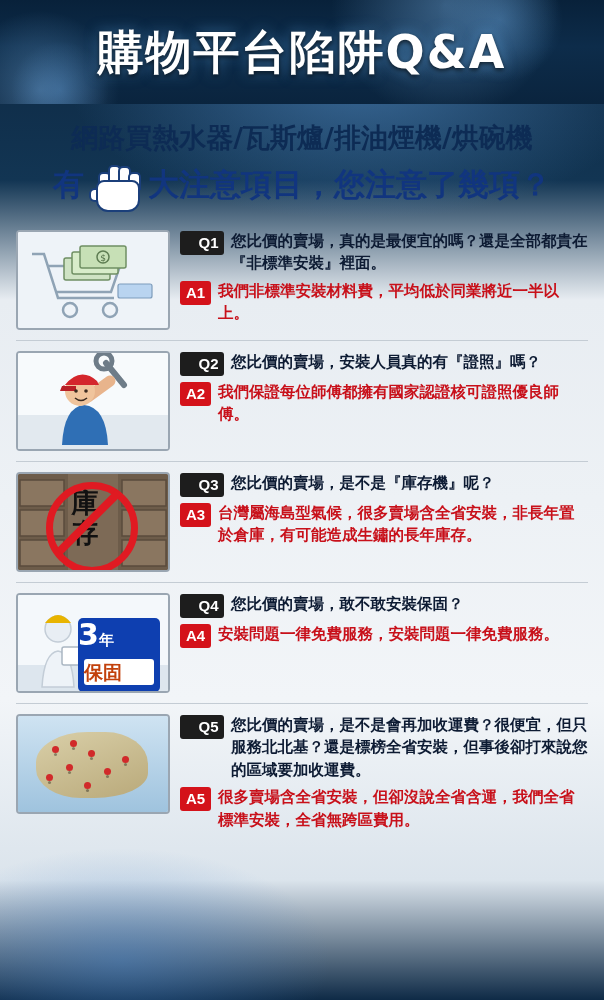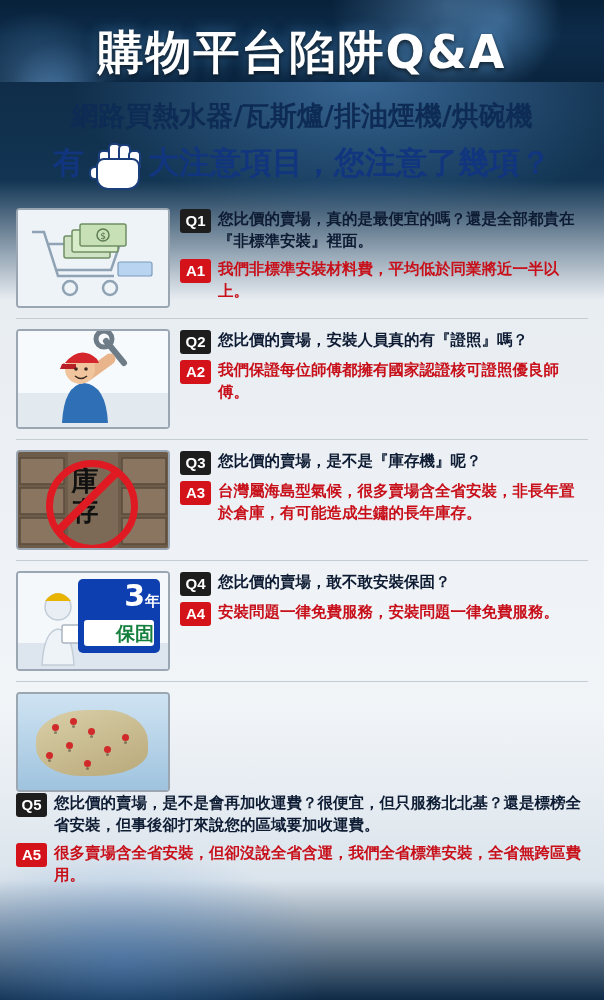--- a/index.html
+++ b/index.html
@@ -19,21 +19,21 @@
     height: 1000px;
     background:
       radial-gradient(ellipse 420px 200px at 60% 8%, rgba(90,150,210,0.55), rgba(0,0,0,0) 70%),
       radial-gradient(ellipse 300px 160px at 20% 96%, rgba(70,130,200,0.45), rgba(0,0,0,0) 70%),
       linear-gradient(180deg, #0d2640 0%, #123553 18%, #e8edf2 30%, #f2f5f8 70%, #dbe4ec 88%, #0e2a46 100%);
     overflow: hidden;
   }
   
   .header {
     position: relative;
-    height: 82px;
+    height: 104px;
     background:
       radial-gradient(circle 90px at 500px 20px, rgba(120,190,255,0.30), rgba(0,0,0,0) 70%),
       radial-gradient(circle 70px at 60px 90px, rgba(110,180,255,0.25), rgba(0,0,0,0) 70%),
       linear-gradient(180deg, #08213a 0%, #0d2c4a 45%, #0a243e 100%);
     overflow: hidden;
   }
   .header .glow {
     position: absolute;
     border-radius: 50%;
     background: radial-gradient(circle, rgba(140,200,255,0.35), rgba(140,200,255,0) 70%);
@@ -125,21 +125,21 @@
   .qa-list {
     position: relative;
     padding: 6px 16px 0 16px;
   }
   .qa-row {
     display: flex;
     align-items: flex-start;
     padding: 10px 0 10px 0;
     border-bottom: 1px solid #c4ccd4;
   }
-  .qa-row:last-child { border-bottom: none; flex-direction: column; }
+  .qa-row:last-child { border-bottom: none; }
   .thumb-box {
     flex: 0 0 auto;
     width: 150px;
     height: 96px;
     border: 2px solid #9aa6b2;
     border-radius: 4px;
     background: #e7ecf1;
     overflow: hidden;
     position: relative;
     margin-right: 10px;
@@ -161,21 +161,21 @@
     line-height: 24px;
     text-align: center;
     color: #ffffff;
     font-size: 15px;
     font-weight: bold;
     border-radius: 3px;
     margin-right: 7px;
     margin-top: 1px;
     font-family: "Liberation Sans", sans-serif;
   }
-  .tag.q { background: #1d1d1d; }
+  .tag.q { background: #1d1d1d; padding-left: 13px; }
   .tag.a { background: #d4121a; }
   .q-body {
     font-size: 15.5px;
     line-height: 1.45;
     font-weight: bold;
     color: #0d1b33;
     font-family: Liberation Sans, sans-serif;
   }
   .a-body {
     font-size: 15.5px;
@@ -201,26 +201,26 @@
     transform: rotate(-45deg); transform-origin: center;
   }
   .ware-text {
     position:absolute; left: 30px; top: 14px; width: 74px; text-align:center;
     color:#111; font-size: 27px; font-weight:bold; line-height: 30px;
     font-family:"DejaVu Sans","Liberation Sans",sans-serif;
   }
   
   .ill-warr { width:100%; height:100%; background: linear-gradient(180deg,#ffffff 0%, #e9eef3 100%); position:relative; }
   .warr-badge {
-    position:absolute; right: 8px; top: 6px; width: 82px; height: 74px;
-    background:#0e3fb0; border-radius:5px; color:#fff; text-align:right;
+    position:absolute; right: 8px; top: 23px; width: 82px; height: 74px;
+    background:#0e3fb0; border-radius:5px; color:#fff; text-align:left;
   }
   .warr-badge .l1 { font-size: 30px; font-weight:bold; line-height: 34px; font-family:"DejaVu Sans","Liberation Sans",sans-serif; }
   .warr-badge .l1 small { font-size: 15px; }
-  .warr-badge .l2 { font-size: 19px; font-weight:bold; line-height: 26px; background:#fff; color:#15803d; margin: 2px 6px 0 6px; border-radius:3px; font-family:"DejaVu Sans","Liberation Sans",sans-serif;}
+  .warr-badge .l2 { font-size: 19px; font-weight:bold; line-height: 26px; background:#fff; color:#c2410c; margin: 2px 6px 0 6px; border-radius:3px; font-family:"DejaVu Sans","Liberation Sans",sans-serif;}
   
   .ill-map { width:100%; height:100%; background: linear-gradient(180deg,#cfe3f2 0%, #9fc3de 100%); position:relative; }
   .map-land {
     position:absolute; left: 18px; top: 16px; width: 112px; height: 66px;
     background: linear-gradient(160deg,#d9cfa8,#b9a97a);
     border-radius: 46% 38% 48% 40% / 46% 48% 38% 44%;
   }
   .pin { position:absolute; width:7px; height:7px; border-radius:50%; background:#d12a2a; box-shadow:0 5px 0 -2px rgba(0,0,0,0.35); }
 </style>
 </head>

